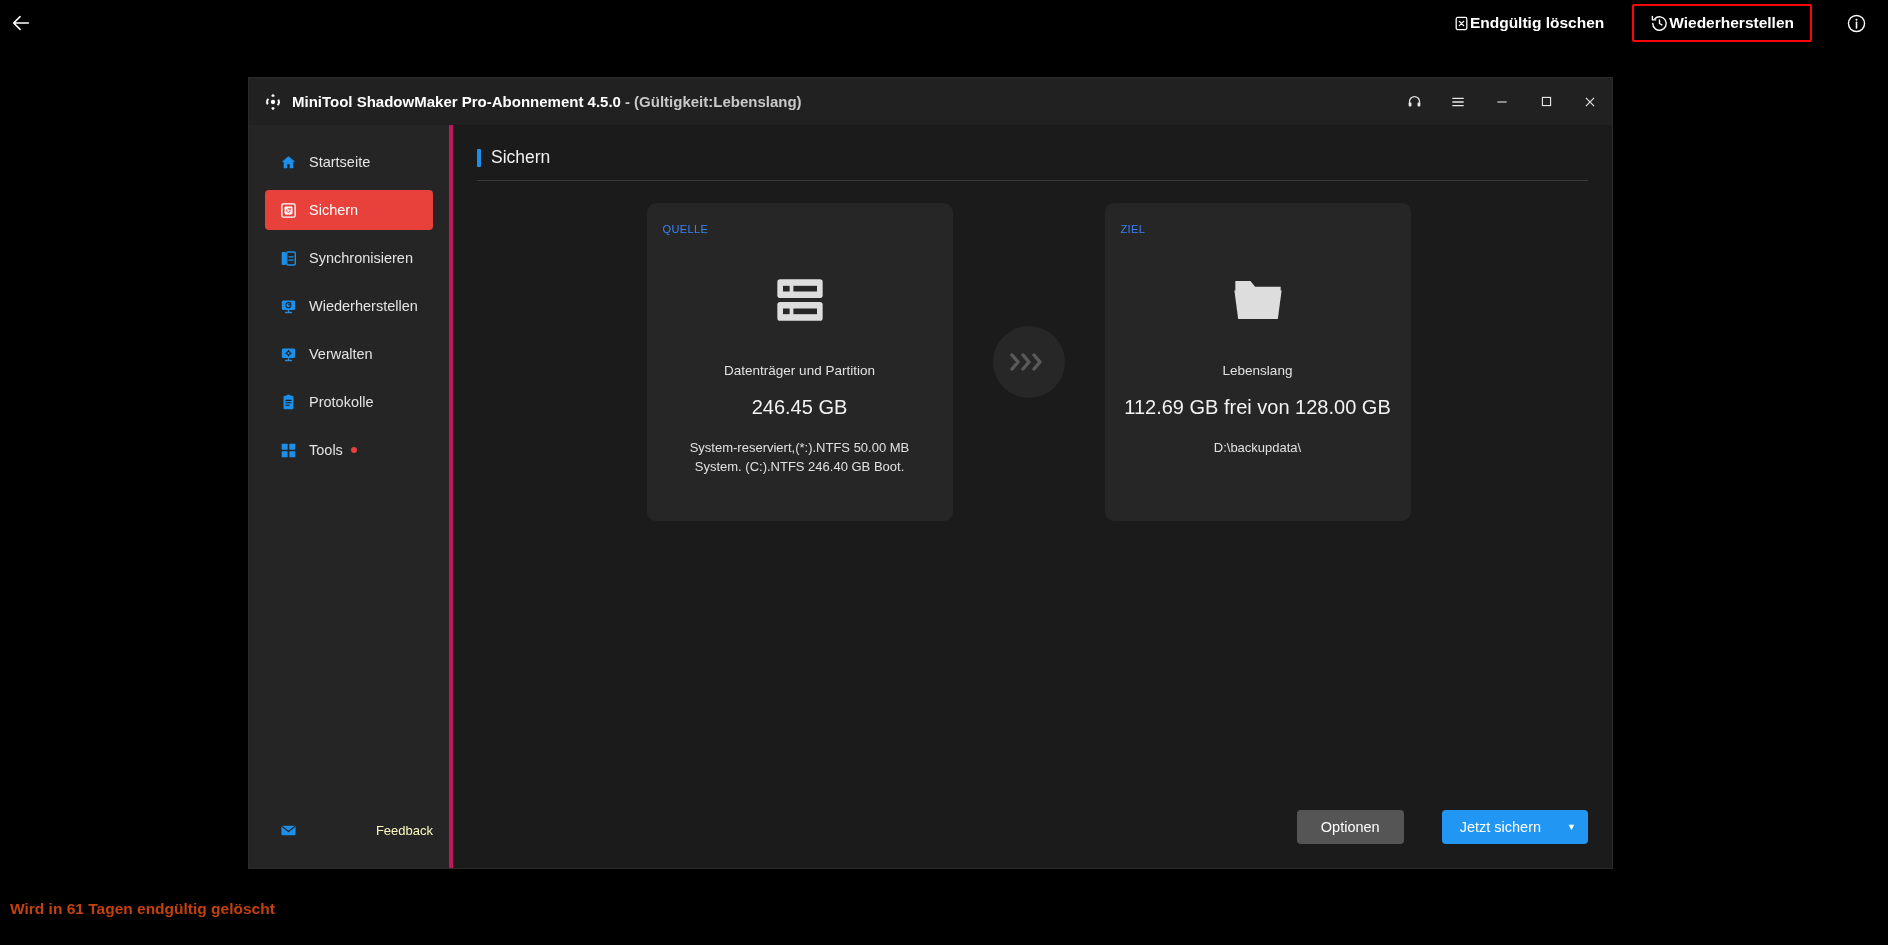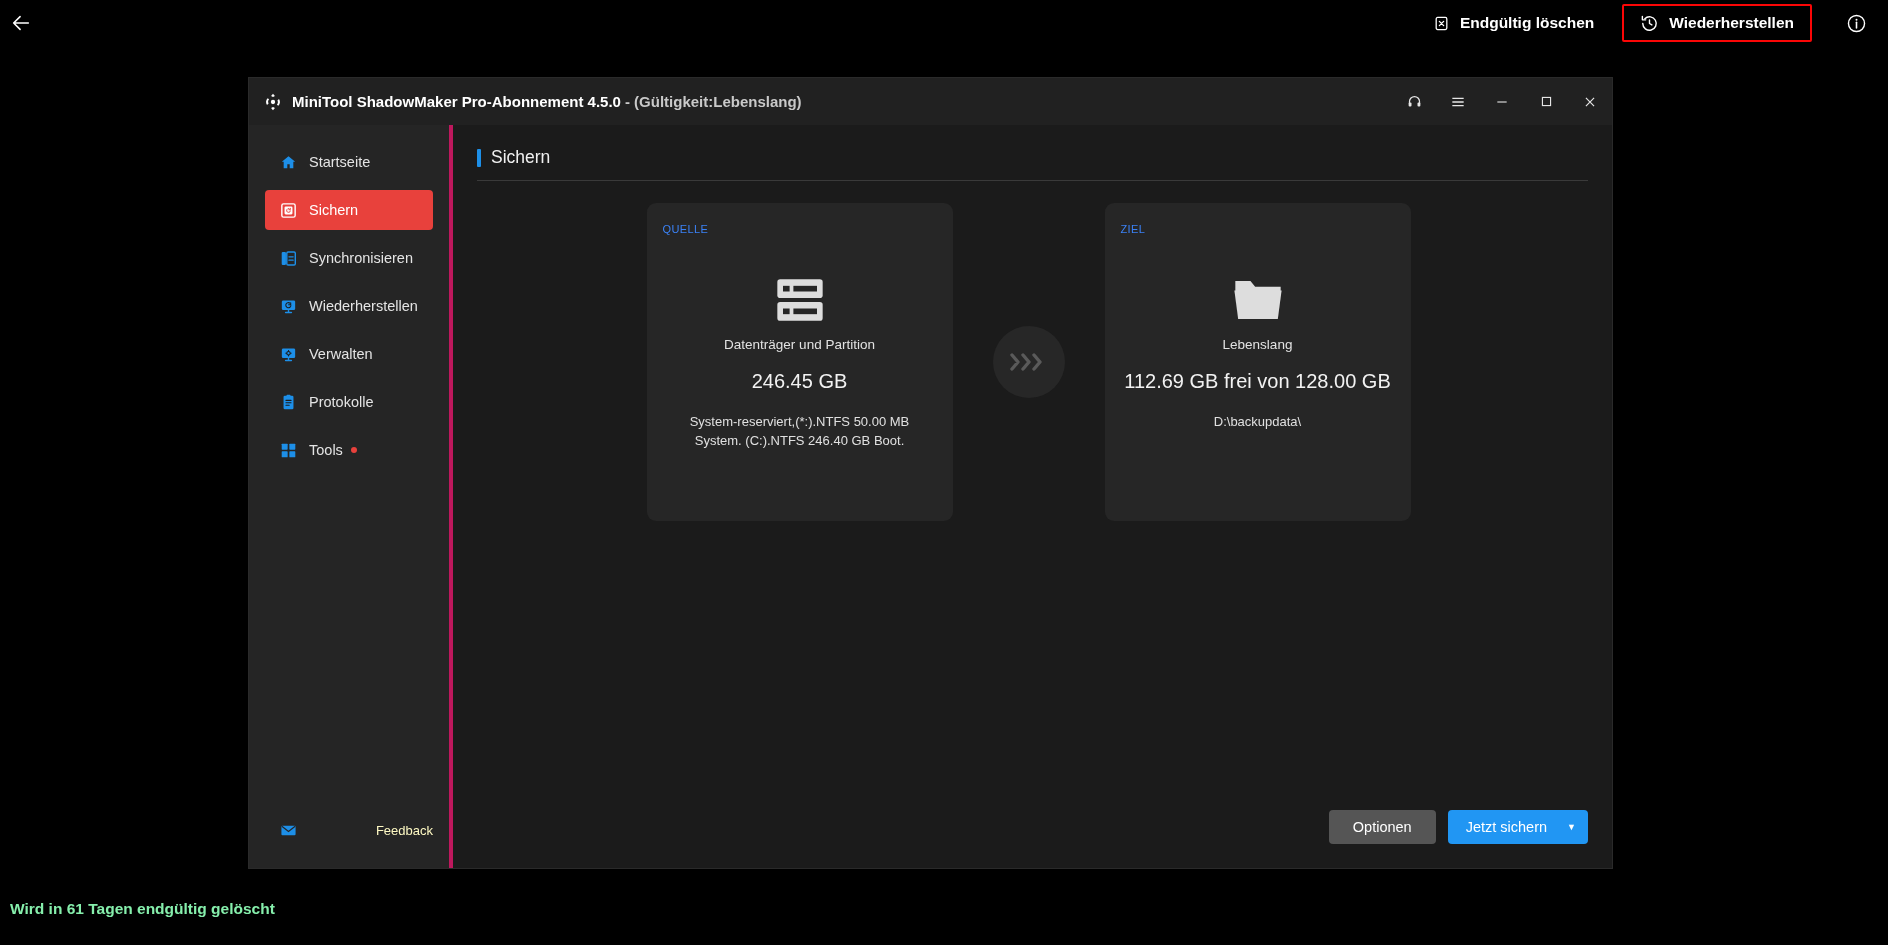--- a/index.html
+++ b/index.html
@@ -22,21 +22,21 @@
     width: 34px; height: 34px;
     display: flex; align-items: center; justify-content: center;
     cursor: pointer;
   }
   .topbar-right {
     position: absolute; right: 12px; top: 0;
     height: 46px;
     display: flex; align-items: center; gap: 0px;
   }
   .tb-action {
-    display: flex; align-items: center; gap: 10px;
+    display: flex; align-items: center; 
     height: 34px;
     padding: 0 14px;
     color: #ffffff;
     font-size: 15.5px;
     font-weight: bold;
     cursor: pointer;
     white-space: nowrap;
   }
   .tb-action.highlight {
     border: 2.5px solid #fb0606;
@@ -53,21 +53,21 @@
   }
 
   .viewer-statusbar {
     position: absolute; left: 0; bottom: 0;
     width: 1888px; height: 63px;
     background: #000000;
     display: flex; align-items: flex-start;
     padding: 18px 0 0 10px;
   }
   .status-text {
-    color: #86efac; font-size: 15.5px; font-weight: bold;
+    color: #c2410c; font-size: 15.5px; font-weight: bold;
   }
 
   
   .app-window {
     position: absolute;
     left: 249px; top: 78px;
     width: 1363px; height: 790px;
     background: #1e1e1e;
     display: flex; flex-direction: column;
     box-shadow: 0 0 0 1px #2a2a2a;
@@ -168,21 +168,21 @@
   }
   .card-label {
     align-self: flex-start;
     color: #3b82f6; font-size: 11px;
     letter-spacing: 0.4px;
     margin-bottom: 24px;
   }
   .card-glyph { height: 74px; display:flex; align-items:center; justify-content:center; margin-top: 4px;}
   .card-sub {
     color: #e2e2e2; font-size: 13.5px;
-    text-align: center;
+    margin-top: 26px; text-align: center;
   }
   .card-main {
     color: #f2f2f2; font-size: 20px;
     margin-top: 18px; text-align: center;
   }
   .card-detail {
     color: #e0e0e0; font-size: 13px;
     margin-top: 20px; text-align: center; line-height: 1.45;
     padding: 0 6px;
   }
@@ -201,21 +201,21 @@
     padding: 0 8px 24px 0;
   }
   .btn {
     height: 34px; border: none; border-radius: 4px;
     font-size: 14.5px; font-family: "Liberation Sans", sans-serif;
     cursor: pointer; display:flex; align-items:center; justify-content:center;
   }
   .btn-secondary { background: #555555; color: #ffffff; padding: 0 24px; }
   .btn-primary {
     background: #2196f3; color: #ffffff;
-    padding: 0 12px 0 18px; gap: 20px;
+    padding: 0 12px 0 18px; gap: 26px; margin-left: 26px;
   }
   .btn-caret { font-size: 9px; color:#ffffff; }
 </style>
 </head>
 <body>
 
 <div class="viewer-topbar">
 
   <div class="back-btn">
     <svg width="22" height="22" viewBox="0 0 24 24">

